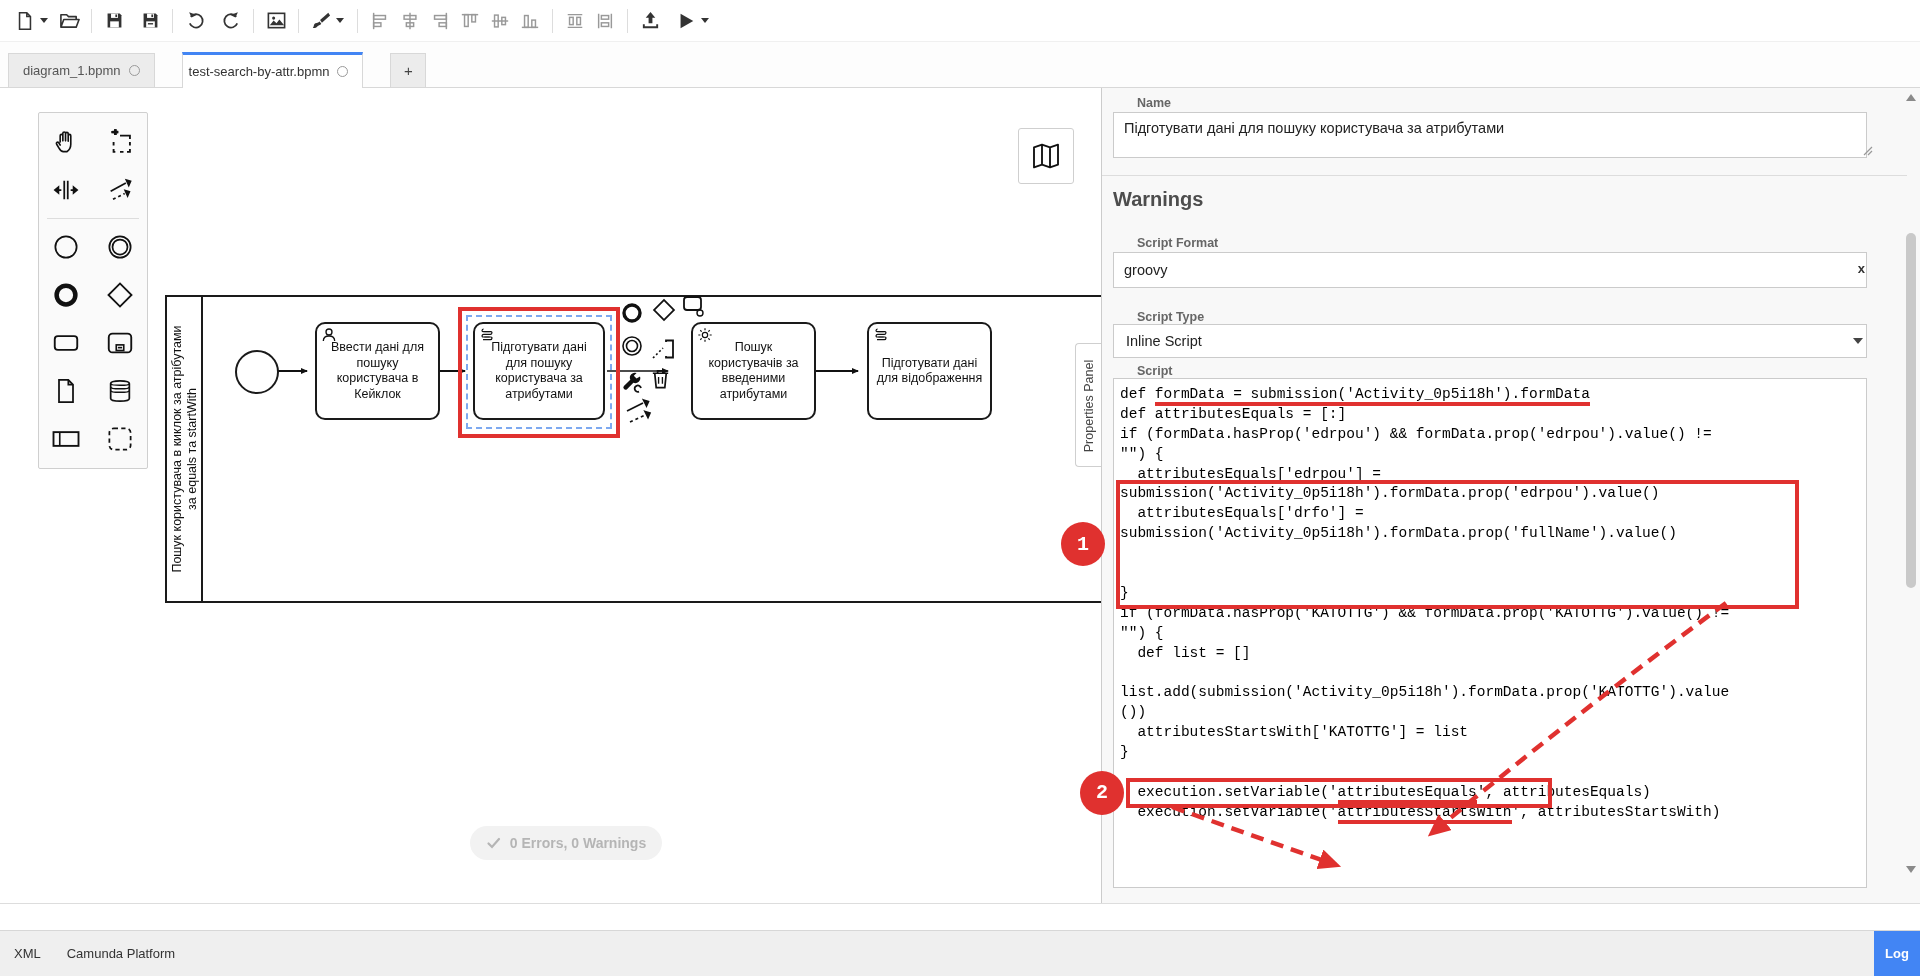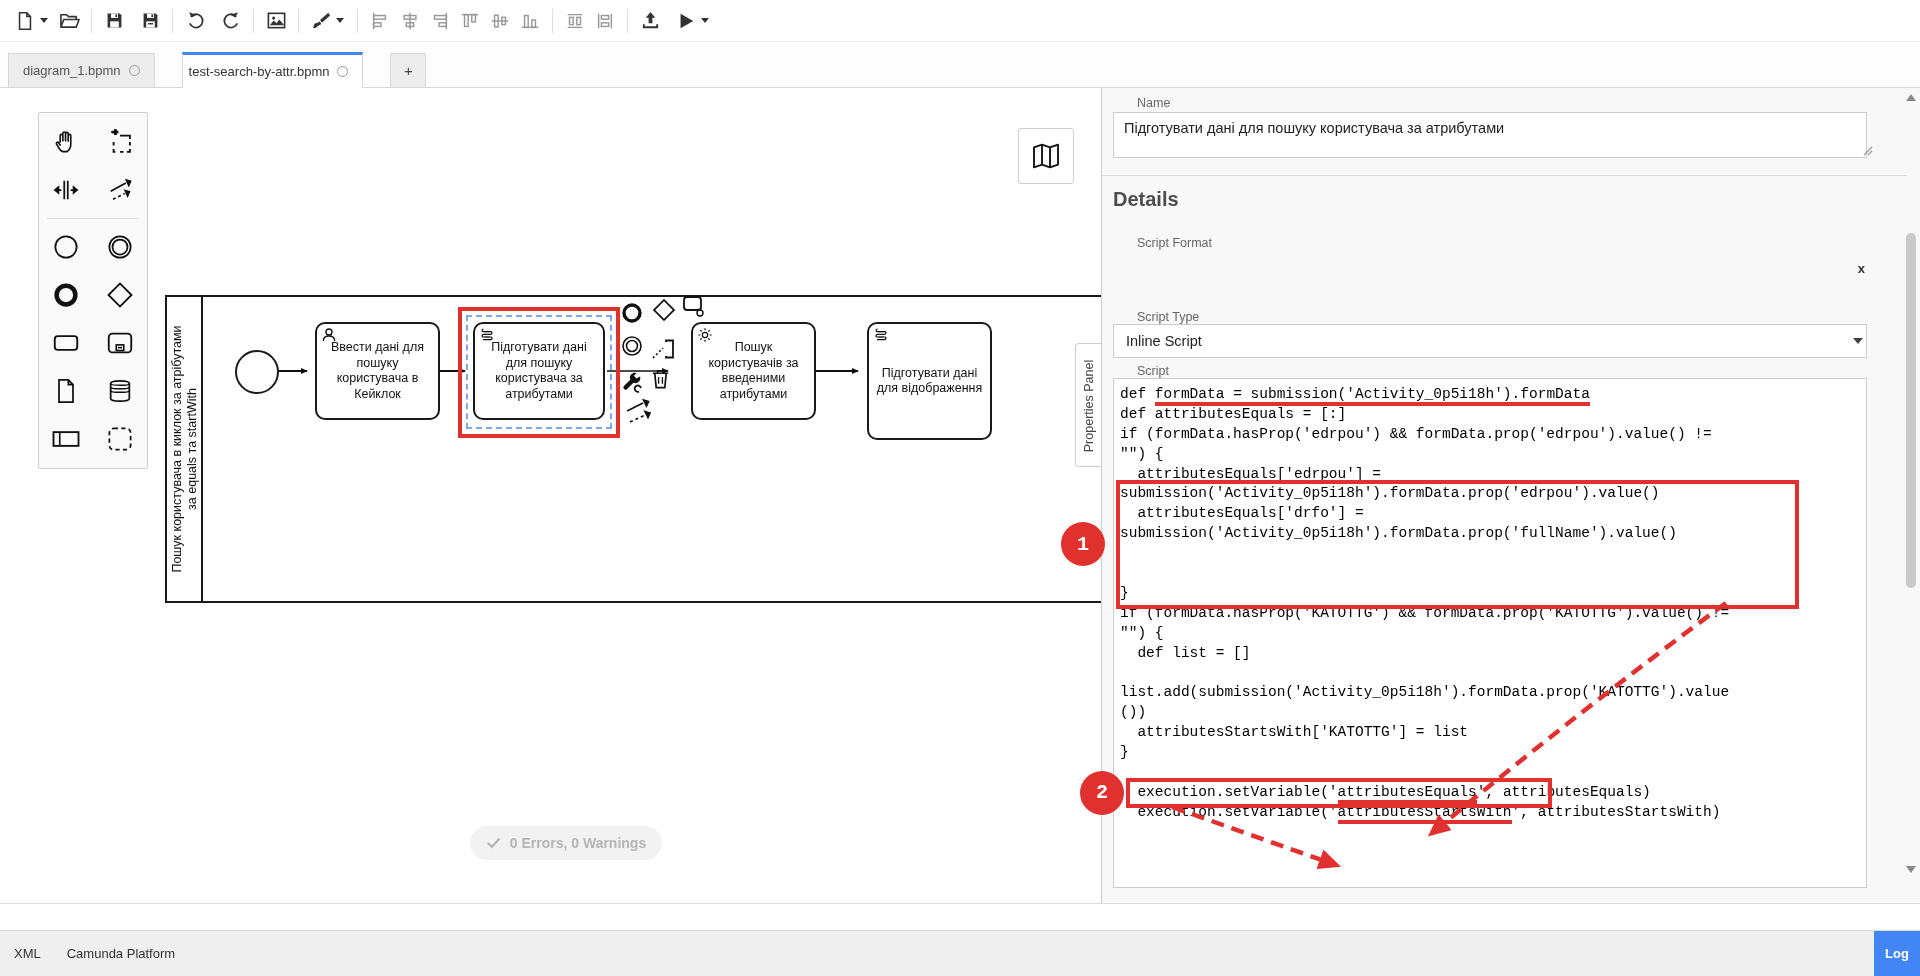--- a/index.html
+++ b/index.html
@@ -67,21 +67,21 @@
   .status-pill{position:absolute;left:470px;top:738px;width:192px;height:34px;background:#f2f2f2;border-radius:17px;
     display:flex;align-items:center;justify-content:center;gap:8px;color:#b5b5b5;font-weight:bold;font-size:14px;cursor:pointer;}
 
   .props-tab{position:absolute;left:1075px;top:255px;width:26px;height:124px;background:#fff;border:1px solid var(--border);
     border-right:none;border-radius:4px 0 0 4px;cursor:pointer;}
   .props-tab-rot{position:absolute;left:-49px;top:49px;width:124px;height:26px;transform:rotate(-90deg);
     display:flex;align-items:center;justify-content:center;font-size:12.5px;color:#444;white-space:nowrap;}
 
   
   .pp-content{position:absolute;left:0;top:0;width:100%;height:100%;padding:0 43px 0 11px;}
-  .pp-label{position:absolute;left:11px;font-size:12.5px;font-weight:normal;color:var(--label);padding-left:24px;}
+  .pp-label{position:absolute;left:11px;font-size:12.5px;font-weight:bold;color:var(--label);padding-left:24px;}
   .pp-field{position:absolute;left:11px;width:754px;background:#fff;border:1px solid #cbcbcb;font-size:14.5px;color:#222;}
   .pp-divider{position:absolute;left:0;width:805px;height:1px;background:#ddd;}
   .pp-heading{position:absolute;left:11px;font-size:20px;font-weight:bold;color:#4d4d4d;}
   textarea.pp-field{resize:none;overflow:hidden;padding:7px 10px;font-family:"Liberation Sans",sans-serif;outline:none;}
   .resize-glyph{position:absolute;right:47px;pointer-events:auto;}
   input.pp-field{padding:0 30px 0 10px;outline:none;}
   .clear-x{position:absolute;right:55px;font-size:13px;font-weight:bold;color:#333;cursor:pointer;}
   .pp-select{display:flex;align-items:center;padding-left:12px;cursor:pointer;}
   .select-chevron{position:absolute;right:57px;width:0;height:0;border-left:5px solid transparent;border-right:5px solid transparent;border-top:6px solid #444;cursor:pointer;}
 
@@ -402,21 +402,21 @@
       </div>
 
       <div class="bpmn-node" style="left:691px;top:234px;width:125px;height:98px;">
         <svg class="node-icon" width="16" height="16" viewBox="0 0 24 24" fill="none" stroke="#111" stroke-width="1.8">
             <circle cx="12" cy="12" r="4"></circle>
             <path d="M12 2v3 M12 19v3 M2 12h3 M19 12h3 M4.9 4.9l2.1 2.1 M17 17l2.1 2.1 M19.1 4.9L17 7 M7 17l-2.1 2.1"></path>
           </svg>
         <span>Пошук користувачів за введеними атрибутами</span>
       </div>
 
-      <div class="bpmn-node" style="left:867px;top:234px;width:125px;height:118px;">
+      <div class="bpmn-node" style="left:867px;top:234px;width:125px;height:98px;">
         <svg class="node-icon" width="16" height="16" viewBox="0 0 24 24" fill="none" stroke="#111" stroke-width="1.8">
             <path d="M7 3c-3 0-3 4-1 4h12c2 0 2 4-1 4H7c-3 0-3 4-1 4h12c2 0 2 4-1 4H6"></path>
             <path d="M8 7h8 M8 15h8" stroke-width="1.2"></path>
           </svg>
         <span>Підготувати дані для відображення</span>
       </div>
 
       <div class="sel-rect"></div>
       <div class="diagram-red-box"></div>
 
@@ -486,23 +486,24 @@
 
     <div class="panel">
       <div class="pp-content">
         <div class="pp-label" style="top:8px;">Name</div>
         <textarea class="pp-field" style="top: 24px; height: 46px;" spellcheck="false">Підготувати дані для пошуку користувача за атрибутами</textarea>
         <svg class="resize-glyph" style="top:58px;" width="10" height="10" viewBox="0 0 10 10">
             <path d="M9 1L1 9 M9 5L5 9" stroke="#999" stroke-width="1.2"></path>
           </svg>
 
         <div class="pp-divider" style="top:87px;"></div>
-        <div class="pp-heading" style="top:100px;">Details</div>
+        <div class="pp-heading" style="top:100px;">Warnings</div>
 
         <div class="pp-label" style="top:148px;">Script Format</div>
+        <input class="pp-field" style="top: 164px; height: 36px;" spellcheck="false" value="groovy">
         <span class="clear-x" style="top:173px;">x</span>
 
         <div class="pp-label" style="top:222px;">Script Type</div>
         <div class="pp-field pp-select" style="top:236px;height:34px;">
           <span>Inline Script</span>
         </div>
         <span class="select-chevron" style="top:250px;"></span>
 
         <div class="pp-label" style="top:276px;">Script</div>
         <div class="script-box">

